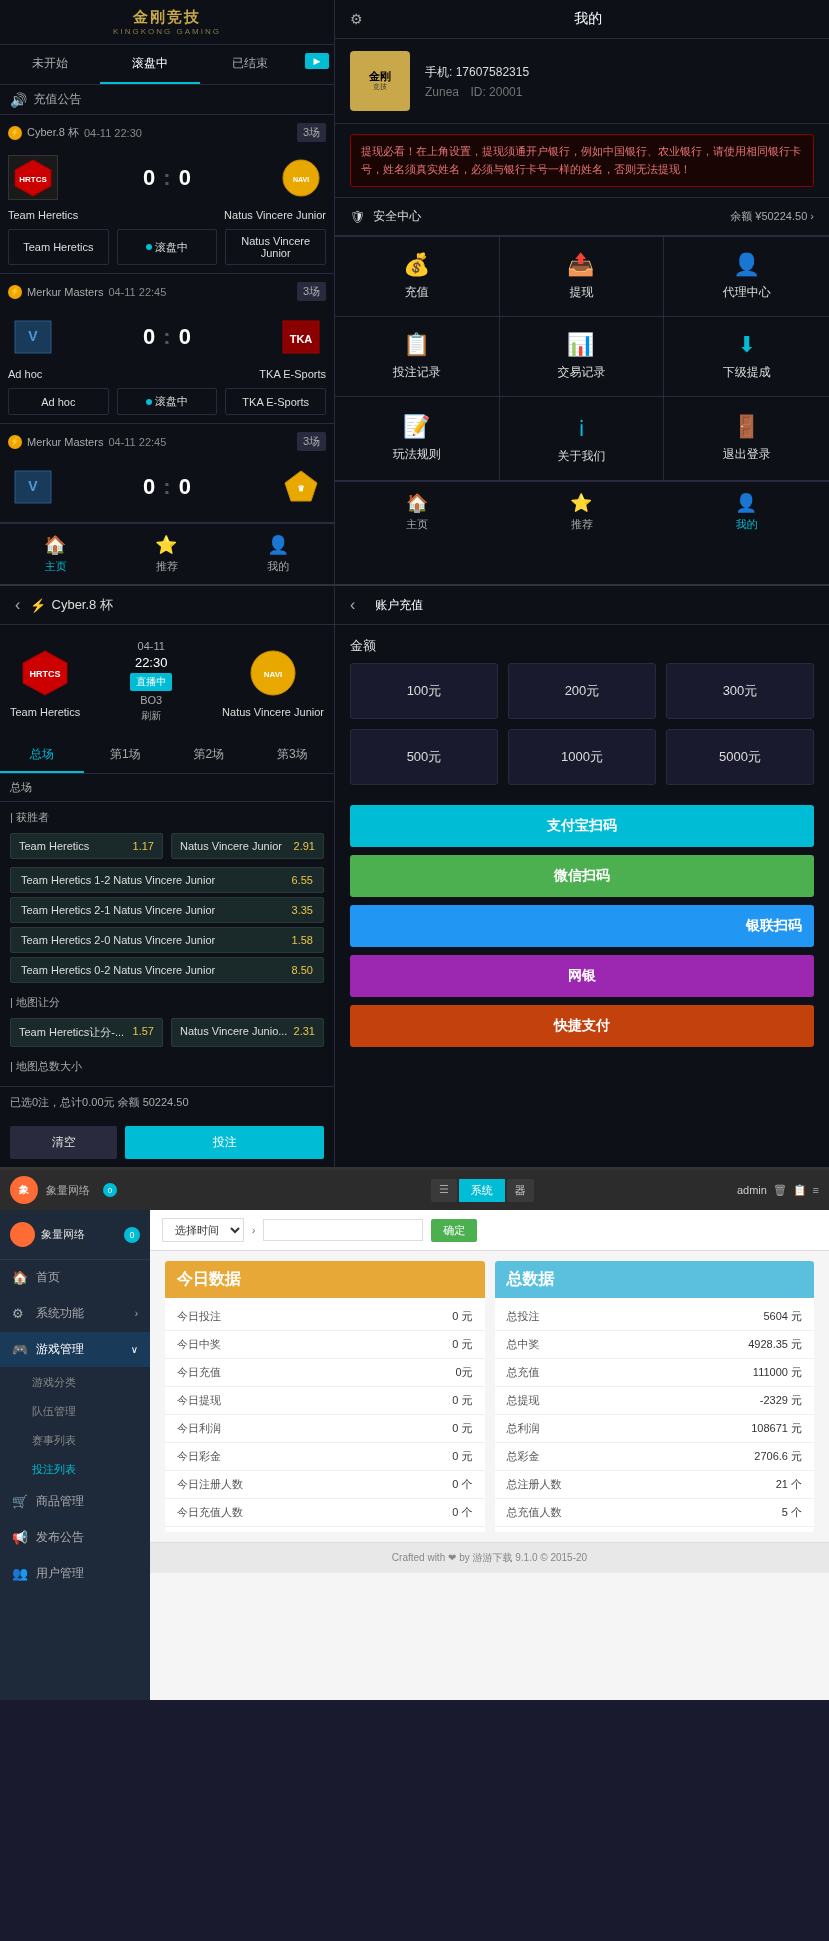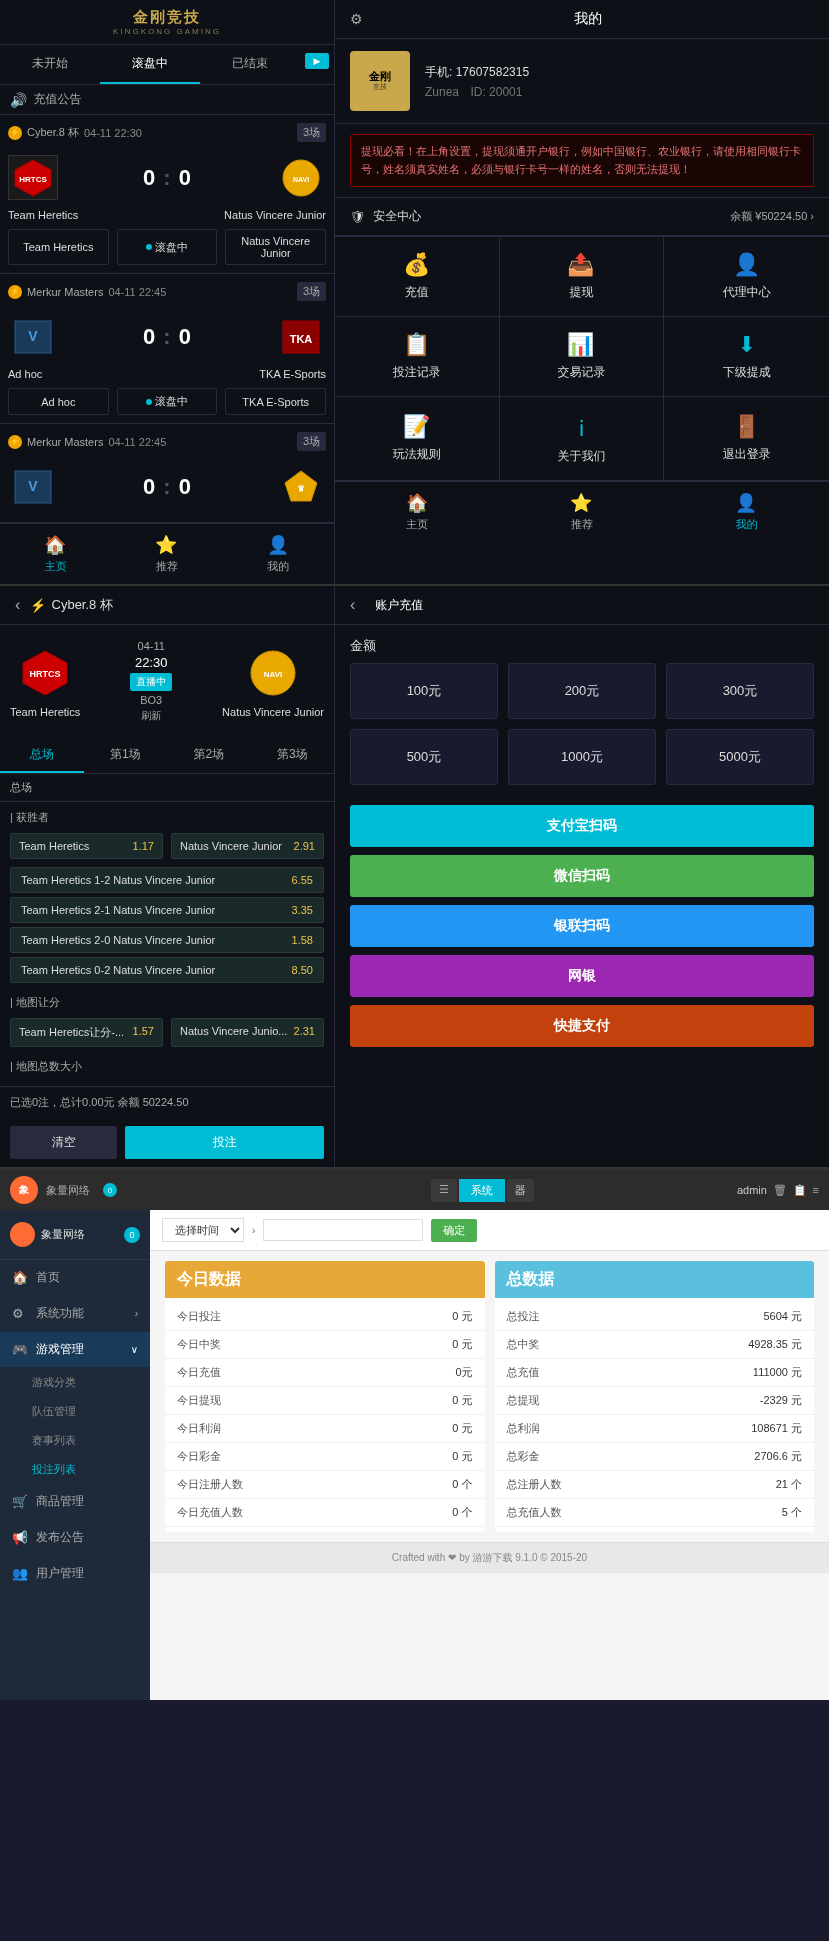--- a/index.html
+++ b/index.html
@@ -113,21 +113,21 @@
     .right-mid { width: 494px; background: #0d1117; border-top: 2px solid #333; }
     .recharge-header { display: flex; align-items: center; padding: 10px 15px; border-bottom: 1px solid #2a2a3e; }
     .amount-label { font-size: 13px; color: #ddd; padding: 12px 15px 8px; }
     .amount-grid { display: grid; grid-template-columns: repeat(3, 1fr); gap: 10px; padding: 0 15px 10px; }
     .amount-btn { background: #1a1a2e; border: 1px solid #2a2a3e; color: #ddd; padding: 18px 10px; font-size: 13px; cursor: pointer; border-radius: 3px; text-align: center; }
 
     .pay-methods { display: flex; flex-direction: column; gap: 8px; padding: 10px 15px; }
     .pay-btn { width: 100%; padding: 12px; font-size: 14px; font-weight: bold; cursor: pointer; border: none; border-radius: 3px; color: #fff; }
     .pay-alipay { background: #00bcd4; }
     .pay-wechat { background: #4caf50; }
-    .pay-bank { background: #2196f3; }
+    .pay-bank { background: #2196f3; text-align: right; }
     .pay-online { background: #9c27b0; }
     .pay-quick { background: #c2410c; }
 
     
     .bottom-row { width: 829px; background: #f0f0f0; border-top: 3px solid #333; }
     .admin-top { display: flex; align-items: center; padding: 6px 10px; background: #2c2c2c; gap: 8px; }
     .admin-logo { width: 28px; height: 28px; background: #ff6b35; border-radius: 50%; display: flex; align-items: center; justify-content: center; font-size: 10px; color: #fff; font-weight: bold; }
     .admin-tabs { display: flex; gap: 2px; flex: 1; }
     .admin-tab { padding: 4px 12px; background: #3a3a3a; color: #ccc; font-size: 11px; cursor: pointer; border-radius: 0; }
     .admin-tab.active { background: #00bcd4; color: #fff; }

